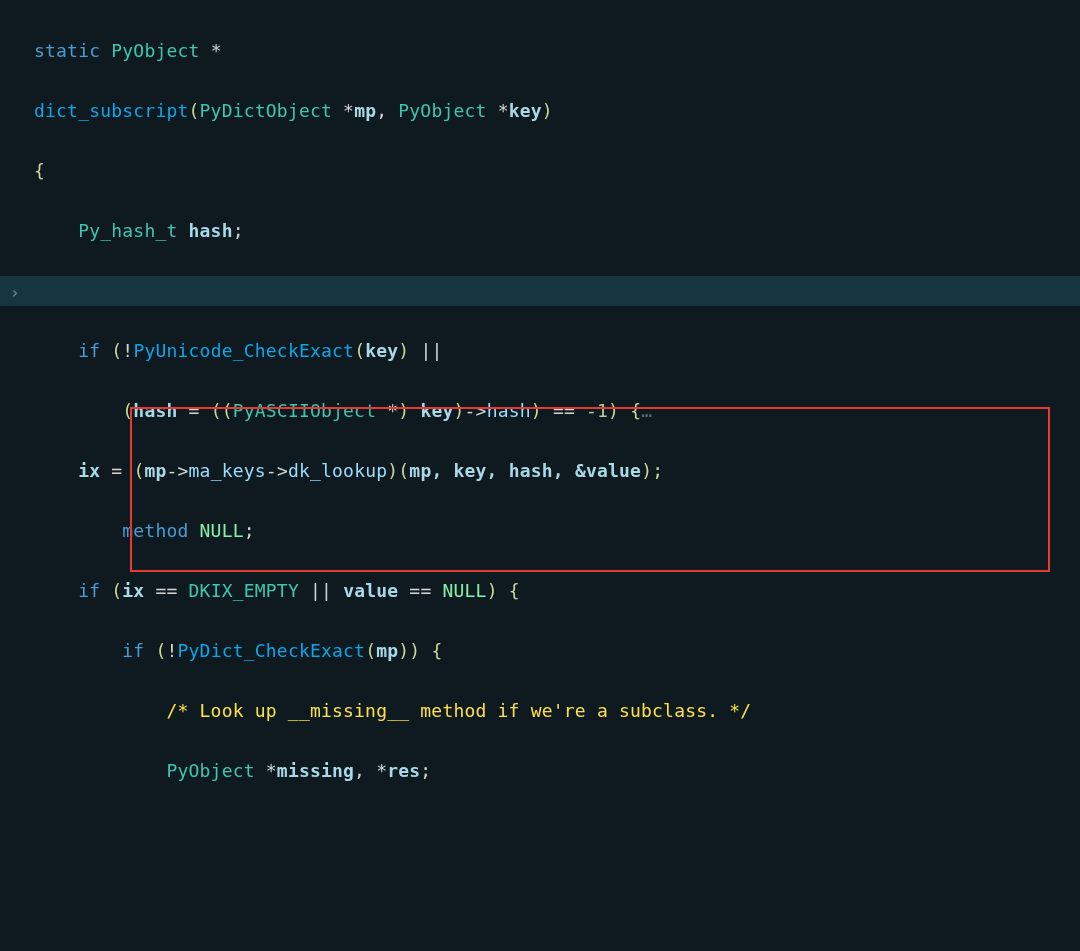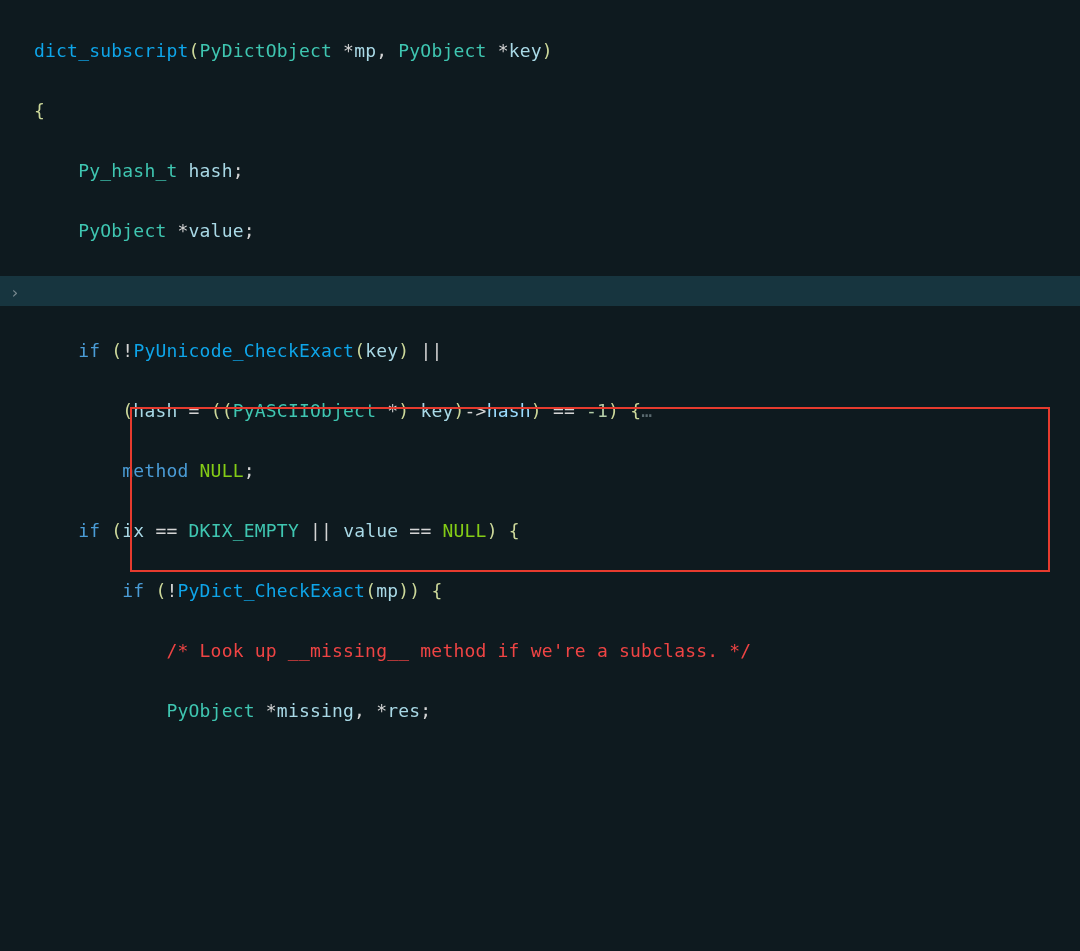--- a/index.html
+++ b/index.html
@@ -57,47 +57,48 @@
     width: 920px;
     height: 165px;
     border: 2px solid #e63b2e;
     pointer-events: none;
   }
 
   
   .kw   { color: #4a9cd6; }   
   .type { color: #3fc6b1; }   
   .fn   { color: #0ea5e9; }   
-  .id   { color: #a9d9e6; }   
+  .id   { color: #a9d9e6; font-weight: bold; }   
   .lid  { color: #9cdcfe; }
   .op   { color: #d4d4d4; }
   .punc { color: #ccd89a; }
   .num  { color: #b5cea8; }
-  .cmt  { color: #ef4444; }
-  .null { color: #84cc16; }
+  .cmt  { color: #fde047; }
+  .null { color: #86efac; }
   .dim  { color: #5a6a70; }
 </style>
 </head>
 <body>
 
 <div class="editor">
   <div class="hl-line"></div>
 
   <div class="gutter">
     <span class="fold-chevron">›</span>
   </div>
 
   <div class="code">
+<div class="line"><span class="kw">static</span> <span class="type">PyObject</span> <span class="op">*</span></div>
 <div class="line"><span class="fn">dict_subscript</span><span class="punc">(</span><span class="type">PyDictObject</span> <span class="op">*</span><span class="id">mp</span><span class="op">, </span><span class="type">PyObject</span> <span class="op">*</span><span class="id">key</span><span class="punc">)</span></div>
 <div class="line"><span class="punc">{</span></div>
 <div class="line">    <span class="type">Py_hash_t</span> <span class="id">hash</span><span class="op">;</span></div>
-<div class="line">    <span class="type">PyObject</span> <span class="op">*</span><span class="id">value</span><span class="op">;</span></div>
 <div class="line"><span></span></div>
 <div class="line">    <span class="kw">if</span> <span class="punc">(</span><span class="op">!</span><span class="fn">PyUnicode_CheckExact</span><span class="punc">(</span><span class="id">key</span><span class="punc">)</span> <span class="op">||</span></div>
 <div class="line">        <span class="punc">(</span><span class="id">hash</span> <span class="op">=</span> <span class="punc">((</span><span class="type">PyASCIIObject</span> <span class="op">*</span><span class="punc">)</span> <span class="id">key</span><span class="punc">)</span><span class="op">-&gt;</span><span class="lid">hash</span><span class="punc">)</span> <span class="op">==</span> <span class="num">-1</span><span class="punc">) {</span><span class="dim">…</span></div>
+<div class="line">    <span class="id">ix</span> <span class="op">=</span> <span class="punc">(</span><span class="id">mp</span><span class="op">-&gt;</span><span class="lid">ma_keys</span><span class="op">-&gt;</span><span class="lid">dk_lookup</span><span class="punc">)(</span><span class="id">mp, key, hash, &amp;value</span><span class="punc">);</span></div>
 <div class="line">        <span class="kw">method</span> <span class="null">NULL</span><span class="op">;</span></div>
 <div class="line">    <span class="kw">if</span> <span class="punc">(</span><span class="id">ix</span> <span class="op">==</span> <span class="type">DKIX_EMPTY</span> <span class="op">||</span> <span class="id">value</span> <span class="op">==</span> <span class="null">NULL</span><span class="punc">) {</span></div>
 <div class="line">        <span class="kw">if</span> <span class="punc">(</span><span class="op">!</span><span class="fn">PyDict_CheckExact</span><span class="punc">(</span><span class="id">mp</span><span class="punc">)) {</span></div>
 <div class="line">            <span class="cmt">/* Look up __missing__ method if we're a subclass. */</span></div>
 <div class="line">            <span class="type">PyObject</span> <span class="op">*</span><span class="id">missing</span><span class="op">, </span><span class="op">*</span><span class="id">res</span><span class="op">;</span></div>
 
 
 
 
 

